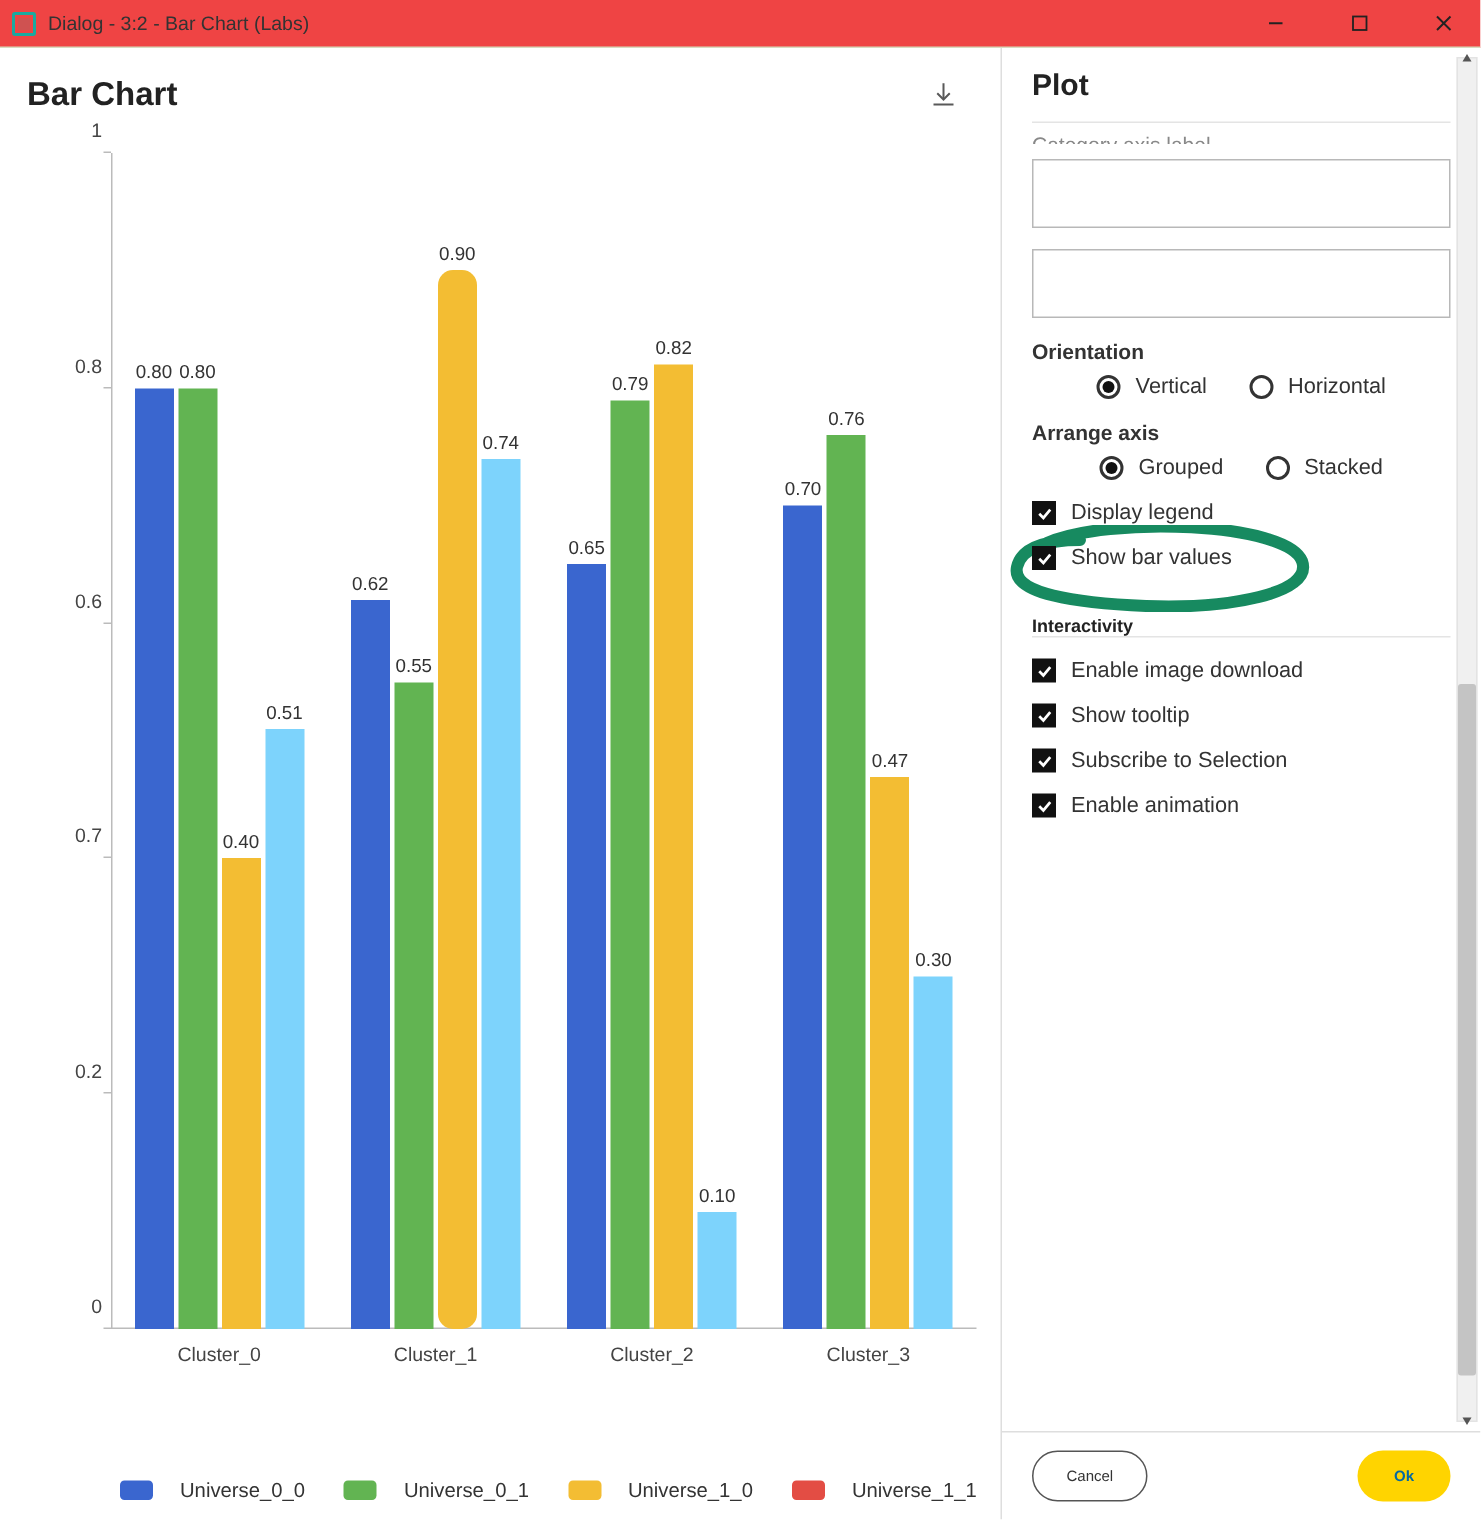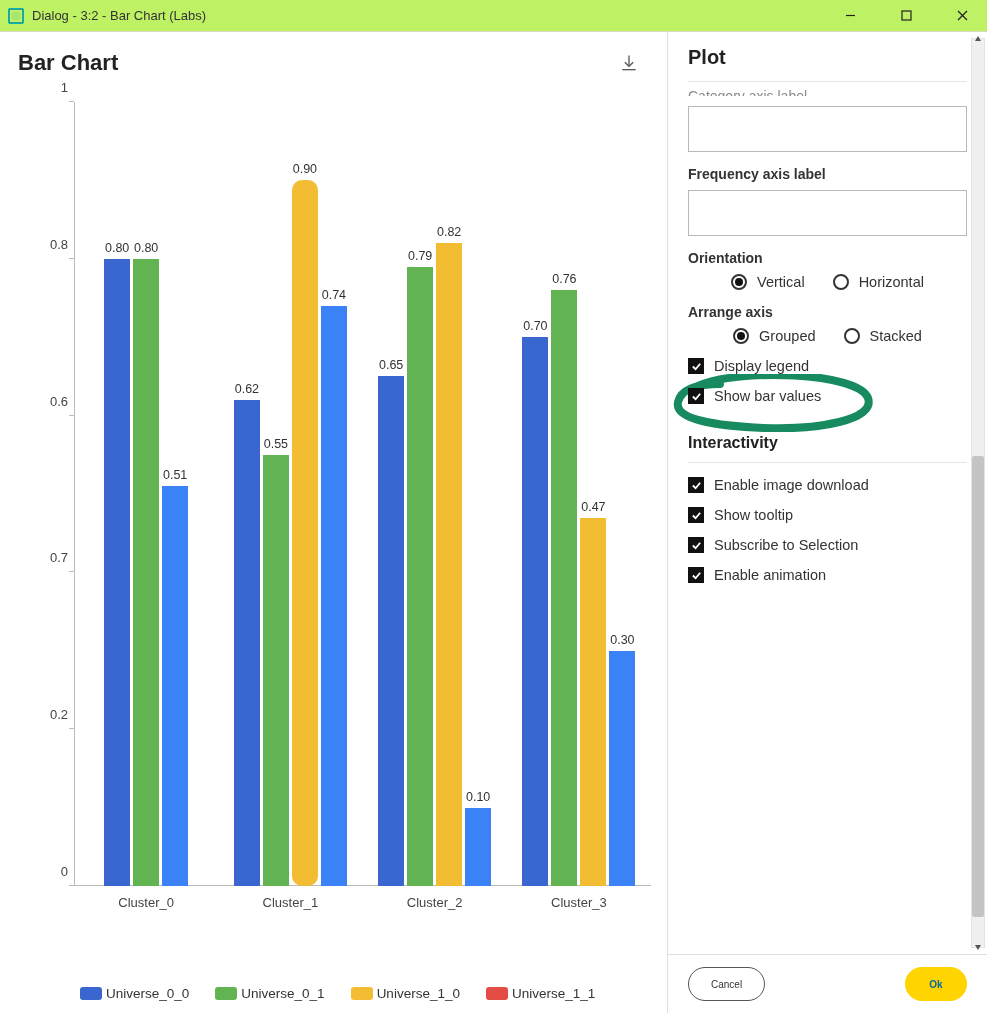--- a/index.html
+++ b/index.html
@@ -1,20 +1,20 @@
 <!DOCTYPE html>
 <html><head>
 <meta charset="utf-8">
 <style>
   * { box-sizing: border-box; }
   html, body { margin:0; padding:0; font-family: "Segoe UI", Arial, sans-serif; font-size:14px; color:#222; }
   body { background:#fff; width:987px; height:1013px; overflow:hidden; }
 
   
-  .titlebar { height:32px; background:#bef264; display:flex; align-items:center; padding:0 8px; border-bottom:1px solid #d8dbc0; }
+  .titlebar { height:32px; background:#ef4444; display:flex; align-items:center; padding:0 8px; border-bottom:1px solid #d8dbc0; }
   .titlebar .app-icon { width:16px; height:16px; border:2px solid #1aa9a0; border-radius:2px; position:relative; margin-right:8px; }
   .titlebar .app-icon::after { content:""; position:absolute; left:2px; top:2px; right:2px; bottom:2px; background:#1aa9a0; opacity:0.15; }
   .titlebar .title { flex:1; font-size:13px; color:#333; }
   .winbtns { display:flex; gap:22px; align-items:center; }
   .winbtn { width:34px; height:22px; display:flex; align-items:center; justify-content:center; color:#222; }
   .winbtn svg { width:11px; height:11px; }
 
   .body-wrap { display:flex; height:calc(1013px - 32px); }
 
   
@@ -33,42 +33,42 @@
 
   .groups { position:absolute; left:0; right:0; top:0; bottom:0; display:flex; }
   .group { flex:1; position:relative; display:flex; justify-content:center; align-items:flex-end; gap:3px; }
   .group + .group { border-left:0; }
   .group .cat-label { position:absolute; bottom:-24px; left:0; right:0; text-align:center; font-size:13px; color:#444;}
   .bar { width:26px; position:relative; }
   .bar .val { position:absolute; top:-18px; left:50%; transform:translateX(-50%); font-size:12.5px; color:#333; white-space:nowrap;}
   .c0 { background:#3a66cf; }
   .c1 { background:#62b452; }
   .c2 { background:#f3bd33; }
-  .c3 { background:#3b82f6; }
+  .c3 { background:#7dd3fc; }
 
   .legend-row { display:flex; gap:26px; padding:10px 0 0 62px; align-items:center; }
-  .legend-item { display:flex; align-items:center; gap:4px; font-size:13.5px; color:#333;}
+  .legend-item { display:flex; align-items:center; gap:18px; font-size:13.5px; color:#333;}
   .swatch { width:22px; height:13px; border-radius:3px; }
 
   
   .settings-panel { width:320px; border-left:1px solid #dedede; display:flex; flex-direction:column; position:relative; }
   .settings-scroll { flex:1; overflow:hidden; position:relative; padding:14px 20px 10px 20px; }
   .panel-heading { font-size:20px; font-weight:700; color:#222; padding-bottom:12px; border-bottom:1px solid #e4e4e4; margin-bottom:10px;}
   .cut-label { font-size:14px; color:#555; position:relative; top:-4px; height:8px; overflow:hidden;}
   .field-group { margin-top:6px; margin-bottom:14px; }
   .field-label { font-size:14px; font-weight:600; color:#333; margin-bottom:8px; }
   .text-input { width:100%; height:46px; border:1px solid #b8b8b8; background:#fff; padding:6px 10px; font-size:14px; }
   .radio-row { display:flex; gap:28px; align-items:center; margin-top:6px;justify-content:center;}
   .radio-item, .check-item { display:flex; align-items:center; gap:10px; font-size:14.5px; color:#333; }
   .radio { width:16px; height:16px; border:2px solid #333; border-radius:50%; display:flex; align-items:center; justify-content:center;}
   .radio.sel::after { content:""; width:8px; height:8px; border-radius:50%; background:#111;}
   .check { width:16px; height:16px; background:#111; display:flex; align-items:center; justify-content:center; }
   .check svg { width:11px; height:11px; color:#fff; }
   .checklist .check-item { margin:14px 0; }
-  .section-heading { font-size:16px; font-weight:700; color:#222; margin-top:30px; padding-bottom:10px; border-bottom:1px solid #e4e4e4; margin-bottom:10px;}
+  .section-heading { font-size:12px; font-weight:700; color:#222; margin-top:30px; border-bottom:1px solid #e4e4e4; margin-bottom:10px;}
 
   
   .hand-circle { position:absolute; left:-20px; top:454px; width:212px; height:58px; pointer-events:none; }
 
   
   .scroll-rail { position:absolute; right:2px; top:6px; bottom:6px; width:14px; background:#f0f0f0; border:1px solid #e3e3e3;}
   .scroll-thumb { position:absolute; right:3px; width:12px; top:46%; height:50%; background:#c4c4c4; border-radius:2px;}
   .scroll-up, .scroll-down { position:absolute; right:2px; width:14px; height:14px; display:flex; align-items:center; justify-content:center; color:#555;}
   .scroll-up { top:0; }
   .scroll-down { bottom:0; }
@@ -124,20 +124,23 @@
       <div class="axes" id="axes">
         <div class="y-axis-line"></div>
         <div class="x-axis-line"></div>
         <div class="groups" id="bar-groups">
             <div class="group">
               <div class="bar c0" style="height: 80%;">
                 <div class="val">0.80</div>
               </div>
               <div class="bar c1" style="height: 80%;">
                 <div class="val">0.80</div>
+              </div>
+              <div class="bar c2" style="height: 40%;">
+                <div class="val">0.40</div>
               </div>
               <div class="bar c3" style="height: 51%;">
                 <div class="val">0.51</div>
               </div>
               <div class="cat-label">Cluster_0</div>
             </div>
             <div class="group">
               <div class="bar c0" style="height: 62%;">
                 <div class="val">0.62</div>
               </div>
@@ -236,21 +239,20 @@
       <div class="panel-heading">Plot</div>
 
       <div class="cut-label">
         <span style="text-decoration:line-through; text-decoration-color:#999; color:#888;">Category axis label</span>
       </div>
       <div class="field-group">
         <input class="text-input" value="" style="">
       </div>
 
       <div class="field-group">
-        <div class="field-label">Frequency axis label</div>
         <input class="text-input" value="" style="">
       </div>
 
       <div class="field-group">
         <div class="field-label">Orientation</div>
         <div class="radio-row" id="orientation-radios">
             <div class="radio-item">
               <span class="radio sel"></span>
               <span>Vertical</span>
             </div>

